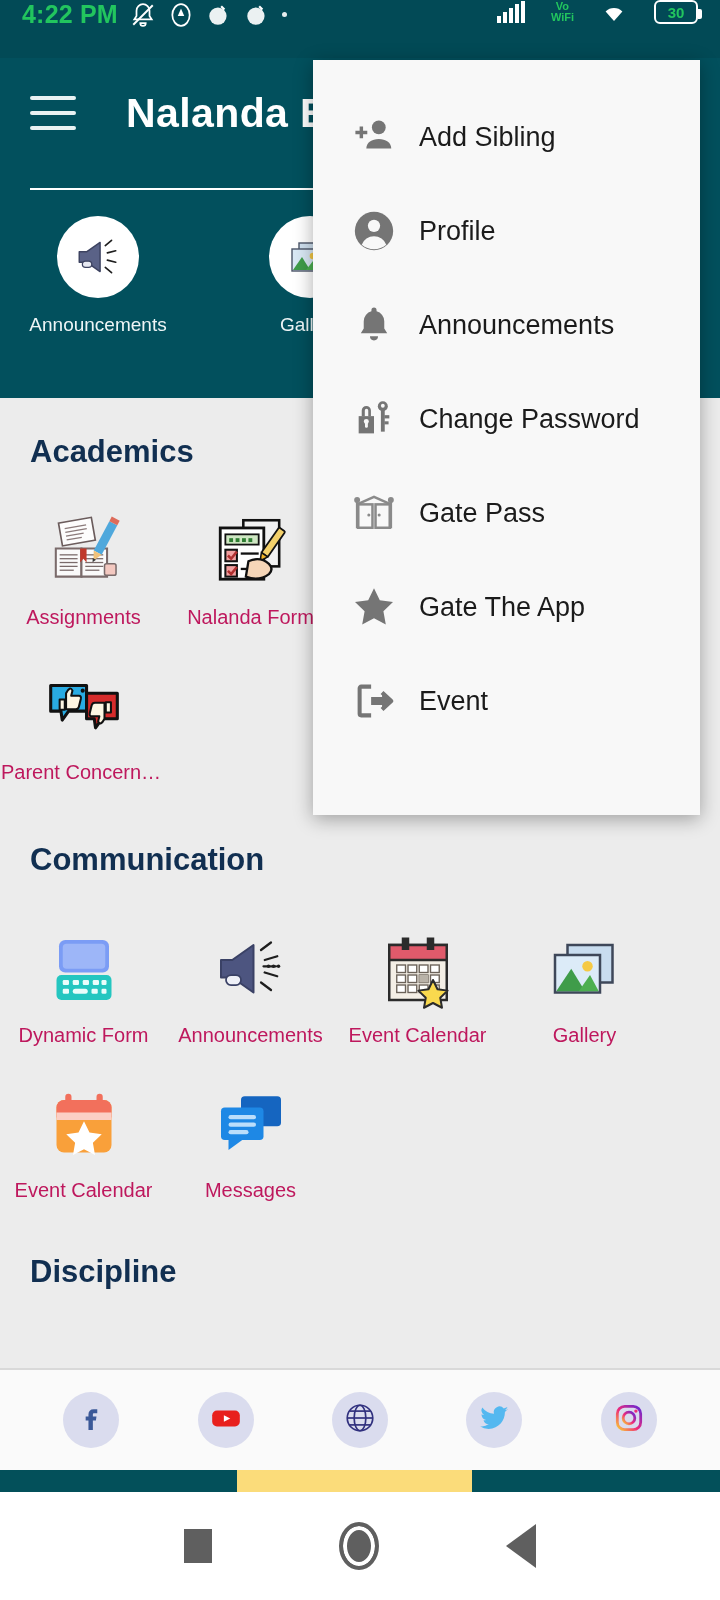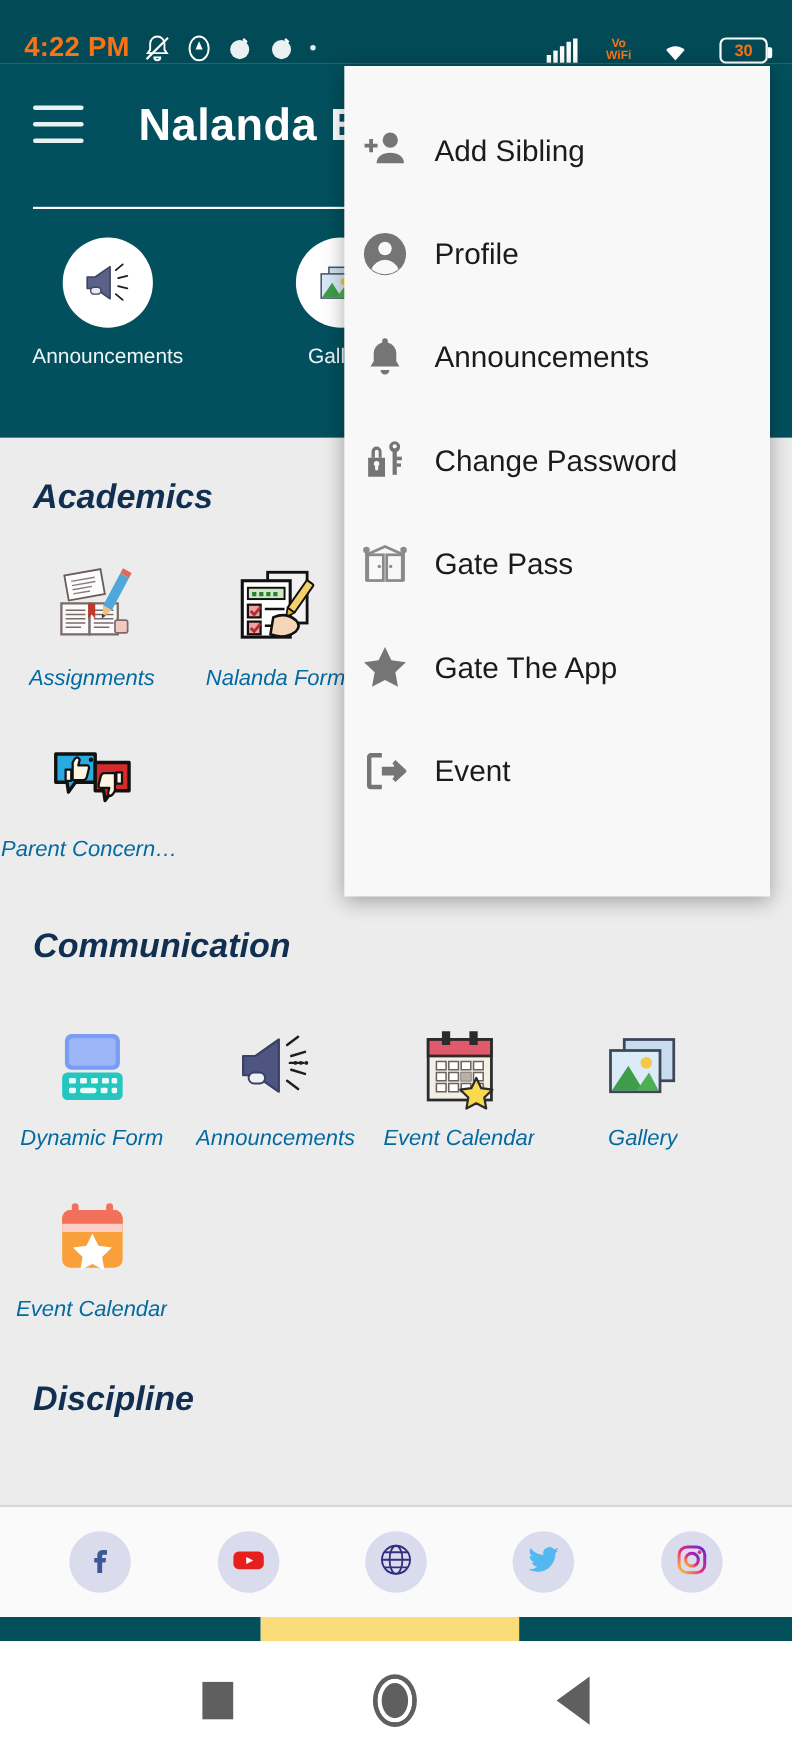--- a/index.html
+++ b/index.html
@@ -13,23 +13,23 @@
     position: relative;
     width: 720px; height: 1600px;
     background: #ececec;
   }
 
   
   .statusbar {
     position: absolute; top: 0; left: 0;
     width: 720px; height: 58px;
     background: #024a56;
-    display: flex; align-items: flex-end;
+    display: flex; align-items: flex-start;
     padding: 0 22px;
-    color: #f97316;
+    color: #22c55e;
   }
   .sb-left { display: flex; align-items: center; gap: 12px; }
   .sb-time { font-size: 25px; font-weight: bold; letter-spacing: .2px; }
   .sb-right { margin-left: auto; display: flex; align-items: center; gap: 25px; }
   .sb-icon { display: inline-flex; align-items: center; justify-content: center; }
   .vowifi { font-size: 11px; line-height: 11px; text-align: center; font-weight: bold; }
   .battery {
     width: 44px; height: 24px; border: 2.5px solid #ffffff; border-radius: 6px;
     position: relative; display: flex; align-items: center; justify-content: center;
     font-size: 15px; font-weight: bold;
@@ -65,32 +65,32 @@
     display: flex; padding-left: 30px; gap: 76px;
   }
   .shortcut { width: 136px; display: flex; flex-direction: column; align-items: center; cursor: pointer; }
   .shortcut-circle {
     width: 82px; height: 82px; border-radius: 50%; background: #ffffff;
     display: flex; align-items: center; justify-content: center;
   }
   .shortcut-label { margin-top: 16px; color: #eef5f6; font-size: 19px; }
 
   
-  .content { position: absolute; top: 398px; left: 0; width: 720px; height: 970px; background: #ececec; overflow: hidden; font-style: italic; }
+  .content { position: absolute; top: 398px; left: 0; width: 720px; height: 970px; background: #ececec; overflow: hidden; }
   .section-title {
     color: #112f51; font-size: 31px; font-weight: bold; padding: 36px 0 0 30px;
   }
   .grid { display: flex; flex-wrap: wrap; padding: 14px 0 0 0; }
   .tile {
     width: 167px; padding: 22px 4px 10px 4px;
     display: flex; flex-direction: column; align-items: center; cursor: pointer;
   }
   .tile-icon { height: 86px; display: flex; align-items: flex-end; justify-content: center; }
   .tile-label {
-    margin-top: 14px; font-size: 20px; color: #0369a1; text-align: right;
+    margin-top: 14px; font-size: 20px; color: #be185d; text-align: right;
     white-space: nowrap; overflow: hidden; text-overflow: ellipsis; max-width: 165px;
   }
 
   
   .socialbar {
     position: absolute; top: 1368px; left: 0;
     width: 720px; height: 102px;
     background: #fafafa;
     border-top: 2px solid #d9d9d9;
     display: flex; align-items: center; justify-content: space-around;
@@ -120,21 +120,21 @@
   
   .menu-panel {
     position: absolute; top: 60px; left: 313px;
     width: 387px; height: 755px;
     background: #f8f8f8;
     box-shadow: 0 4px 18px rgba(0,0,0,.33);
     padding: 30px 0 18px 0;
     display: flex; flex-direction: column; justify-content: flex-start;
   }
   .menu-item {
-    height: 94px; display: flex; align-items: center; cursor: pointer;
+    height: 94px; display: flex; align-items: center; padding-left: 24px; cursor: pointer;
   }
   .menu-icon { width: 74px; display: flex; align-items: center; justify-content: center; }
   .menu-label { font-size: 27px; color: #1b1b1b; margin-left: 8px; }
 </style>
 </head>
 <body>
 
 <div id="app">
 
   <div class="statusbar">
@@ -414,20 +414,35 @@
             <path d="M10 18 a6 6 0 0 1 6 -6 h32 a6 6 0 0 1 6 6 v8 H10 z" fill="#f2705c"></path>
             <rect x="10" y="22" width="44" height="6" fill="#fbcfc5"></rect>
             <rect x="17" y="7" width="5" height="8" rx="2.5" fill="#f2705c"></rect>
             <rect x="42" y="7" width="5" height="8" rx="2.5" fill="#f2705c"></rect>
             <path d="M32 29 l4.4 9 l9.8 1.3 l-7.1 6.9 l1.7 9.7 l-8.8 -4.6 l-8.8 4.6 l1.7 -9.7 l-7.1 -6.9 l9.8 -1.3 z" fill="#ffffff"></path>
           </svg>
         </div>
         <div class="tile-label">Event Calendar</div>
       </div>
 
+      <div class="tile">
+        <div class="tile-icon">
+          <svg width="80" height="80" viewBox="0 0 64 64">
+            <rect x="24" y="9" width="32" height="24" rx="3" fill="#1565c0"></rect>
+            <rect x="8" y="18" width="34" height="26" rx="3" fill="#1e88e5"></rect>
+            <path d="M14 42 v10 l11 -8 z" fill="#1e88e5"></path>
+            <g fill="#bbdefb">
+                <rect x="14" y="24" width="22" height="3.4" rx="1.7"></rect>
+                <rect x="14" y="30" width="22" height="3.4" rx="1.7"></rect>
+                <rect x="14" y="36" width="16" height="3.4" rx="1.7"></rect>
+              </g>
+          </svg>
+        </div>
+        <div class="tile-label">Messages</div>
+      </div>
     </div>
 
     <div class="section-title" style="padding-top:42px;">Discipline</div>
   </div>
 
   <div class="socialbar">
     <div class="social">
       <span>
         <svg width="32" height="32" viewBox="0 0 24 24">
             <path d="M14.5 8.5h2.2V5.4h-2.7c-2.6 0-3.9 1.5-3.9 3.8v1.6H8v3.1h2.1V21h3.3v-7.1h2.3l.4-3.1h-2.7V9.6c0-.8.3-1.1 1.1-1.1z" fill="#3b5998"></path>

